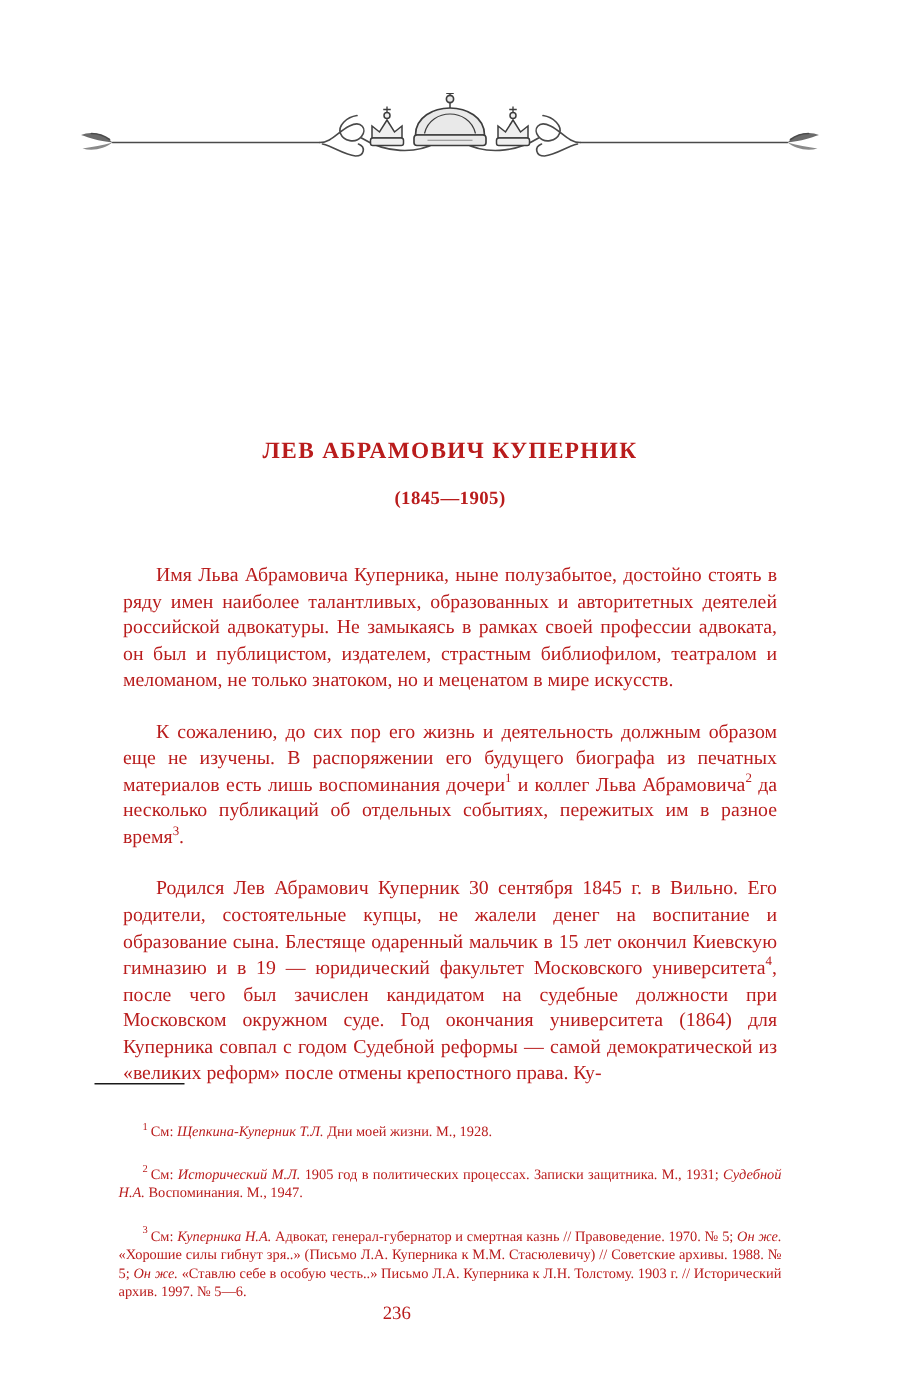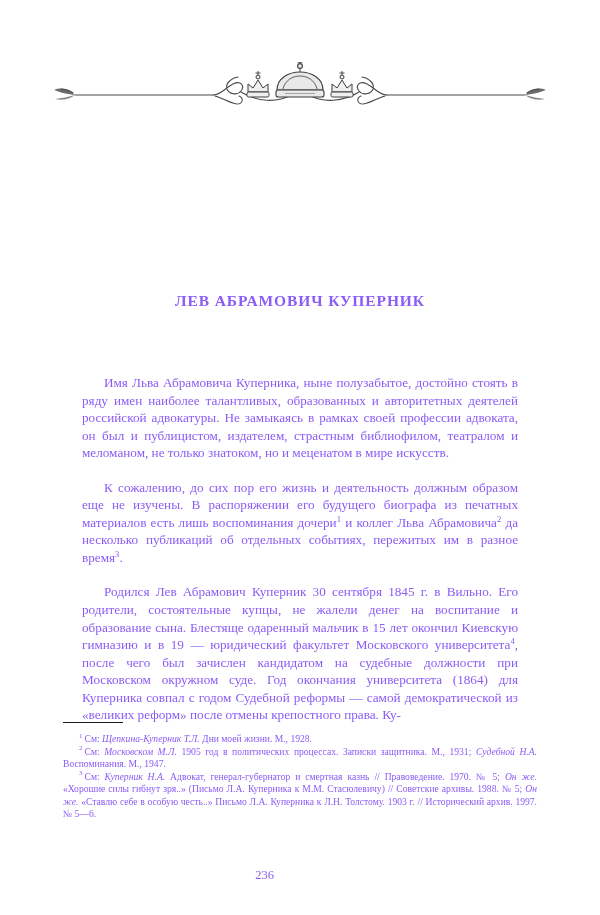--- a/index.html
+++ b/index.html
@@ -6,21 +6,21 @@
     margin: 0;
     padding: 0;
     background: #ffffff;
   }
   .page {
     position: relative;
     width: 600px;
     height: 915px;
     background: #ffffff;
     font-family: "Liberation Serif", "DejaVu Serif", serif;
-    color: #8b5cf6;
+    color: #b91c1c;
     overflow: hidden;
     text-decoration: underline;
   }
 
   
   .ornament {
     position: absolute;
     top: 62px;
     left: 45px;
     width: 510px;
@@ -86,21 +86,21 @@
   .footnotes {
     position: absolute;
     top: 733px;
     left: 63px;
     width: 474px;
     font-size: 9.6px;
     line-height: 12.55px;
     text-align: justify;
   }
   .footnotes .fn {
-    margin: 0;
+    margin: 16px;
     text-indent: 16px;
   }
   .footnotes sup {
     font-size: 7px;
     vertical-align: super;
     line-height: 0;
     padding-right: 2px;
   }
   .footnotes i { font-style: italic; }
 
@@ -168,31 +168,32 @@
         <circle cx="255" cy="4" r="2.4" fill="#e9e9e9"></circle>
         <line x1="255" y1="1.5" x2="255" y2="-1" stroke-width="0.9"></line>
         <line x1="252.5" y1="0.2" x2="257.5" y2="0.2" stroke-width="0.9"></line>
         <line x1="240" y1="31.5" x2="270" y2="31.5" stroke-width="0.7" stroke="#8a8a8a"></line>
       </g>
     </svg>
   </div>
 
   <div class="title-block">
     <h1 class="chapter-title">ЛЕВ АБРАМОВИЧ КУПЕРНИК</h1>
+    <p class="chapter-dates">(1845—1905)</p>
   </div>
 
   <div class="body-text" id="body-text">
       <p>Имя Льва Абрамовича Куперника, ныне полузабытое, достойно стоять в ряду имен наиболее талантливых, образованных и авторитетных деятелей российской адвокатуры. Не замыкаясь в рамках своей профессии адвоката, он был и публицистом, издателем, страстным библиофилом, театралом и меломаном, не только знатоком, но и меценатом в мире искусств.</p>
       <p>К сожалению, до сих пор его жизнь и деятельность должным образом еще не изучены. В распоряжении его будущего биографа из печатных материалов есть лишь воспоминания дочери<sup>1</sup> и коллег Льва Абрамовича<sup>2</sup> да несколько публикаций об отдельных событиях, пережитых им в разное время<sup>3</sup>.</p>
       <p>Родился Лев Абрамович Куперник 30 сентября 1845 г. в Вильно. Его родители, состоятельные купцы, не жалели денег на воспитание и образование сына. Блестяще одаренный мальчик в 15 лет окончил Киевскую гимназию и в 19 — юридический факультет Московского университета<sup>4</sup>, после чего был зачислен кандидатом на судебные должности при Московском окружном суде. Год окончания университета (1864) для Куперника совпал с годом Судебной реформы — самой демократической из «великих реформ» после отмены крепостного права. Ку-</p>
     </div>
 
   <div class="fn-rule"></div>
 
   <div class="footnotes" id="footnotes">
       <p class="fn"><sup>1</sup>См: <i>Щепкина-Куперник Т.Л.</i> Дни моей жизни. М., 1928.</p>
-      <p class="fn"><sup>2</sup>См: <i>Московском М.Л.</i> 1905 год в политических процессах. Записки защитника. М., 1931; <i>Судебной Н.А.</i> Воспоминания. М., 1947.</p>
-      <p class="fn"><sup>3</sup>См: <i>Куперник Н.А.</i> Адвокат, генерал-губернатор и смертная казнь // Правоведение. 1970. № 5; <i>Он же.</i> «Хорошие силы гибнут зря..» (Письмо Л.А. Куперника к М.М. Стасюлевичу) // Советские архивы. 1988. № 5; <i>Он же.</i> «Ставлю себе в особую честь..» Письмо Л.А. Куперника к Л.Н. Толстому. 1903 г. // Исторический архив. 1997. № 5—6.</p>
+      <p class="fn"><sup>2</sup>См: <i>Исторический М.Л.</i> 1905 год в политических процессах. Записки защитника. М., 1931; <i>Судебной Н.А.</i> Воспоминания. М., 1947.</p>
+      <p class="fn"><sup>3</sup>См: <i>Куперника Н.А.</i> Адвокат, генерал-губернатор и смертная казнь // Правоведение. 1970. № 5; <i>Он же.</i> «Хорошие силы гибнут зря..» (Письмо Л.А. Куперника к М.М. Стасюлевичу) // Советские архивы. 1988. № 5; <i>Он же.</i> «Ставлю себе в особую честь..» Письмо Л.А. Куперника к Л.Н. Толстому. 1903 г. // Исторический архив. 1997. № 5—6.</p>
     </div>
 
   <div class="folio">236</div>
 
 </div>
 
 </body></html>

